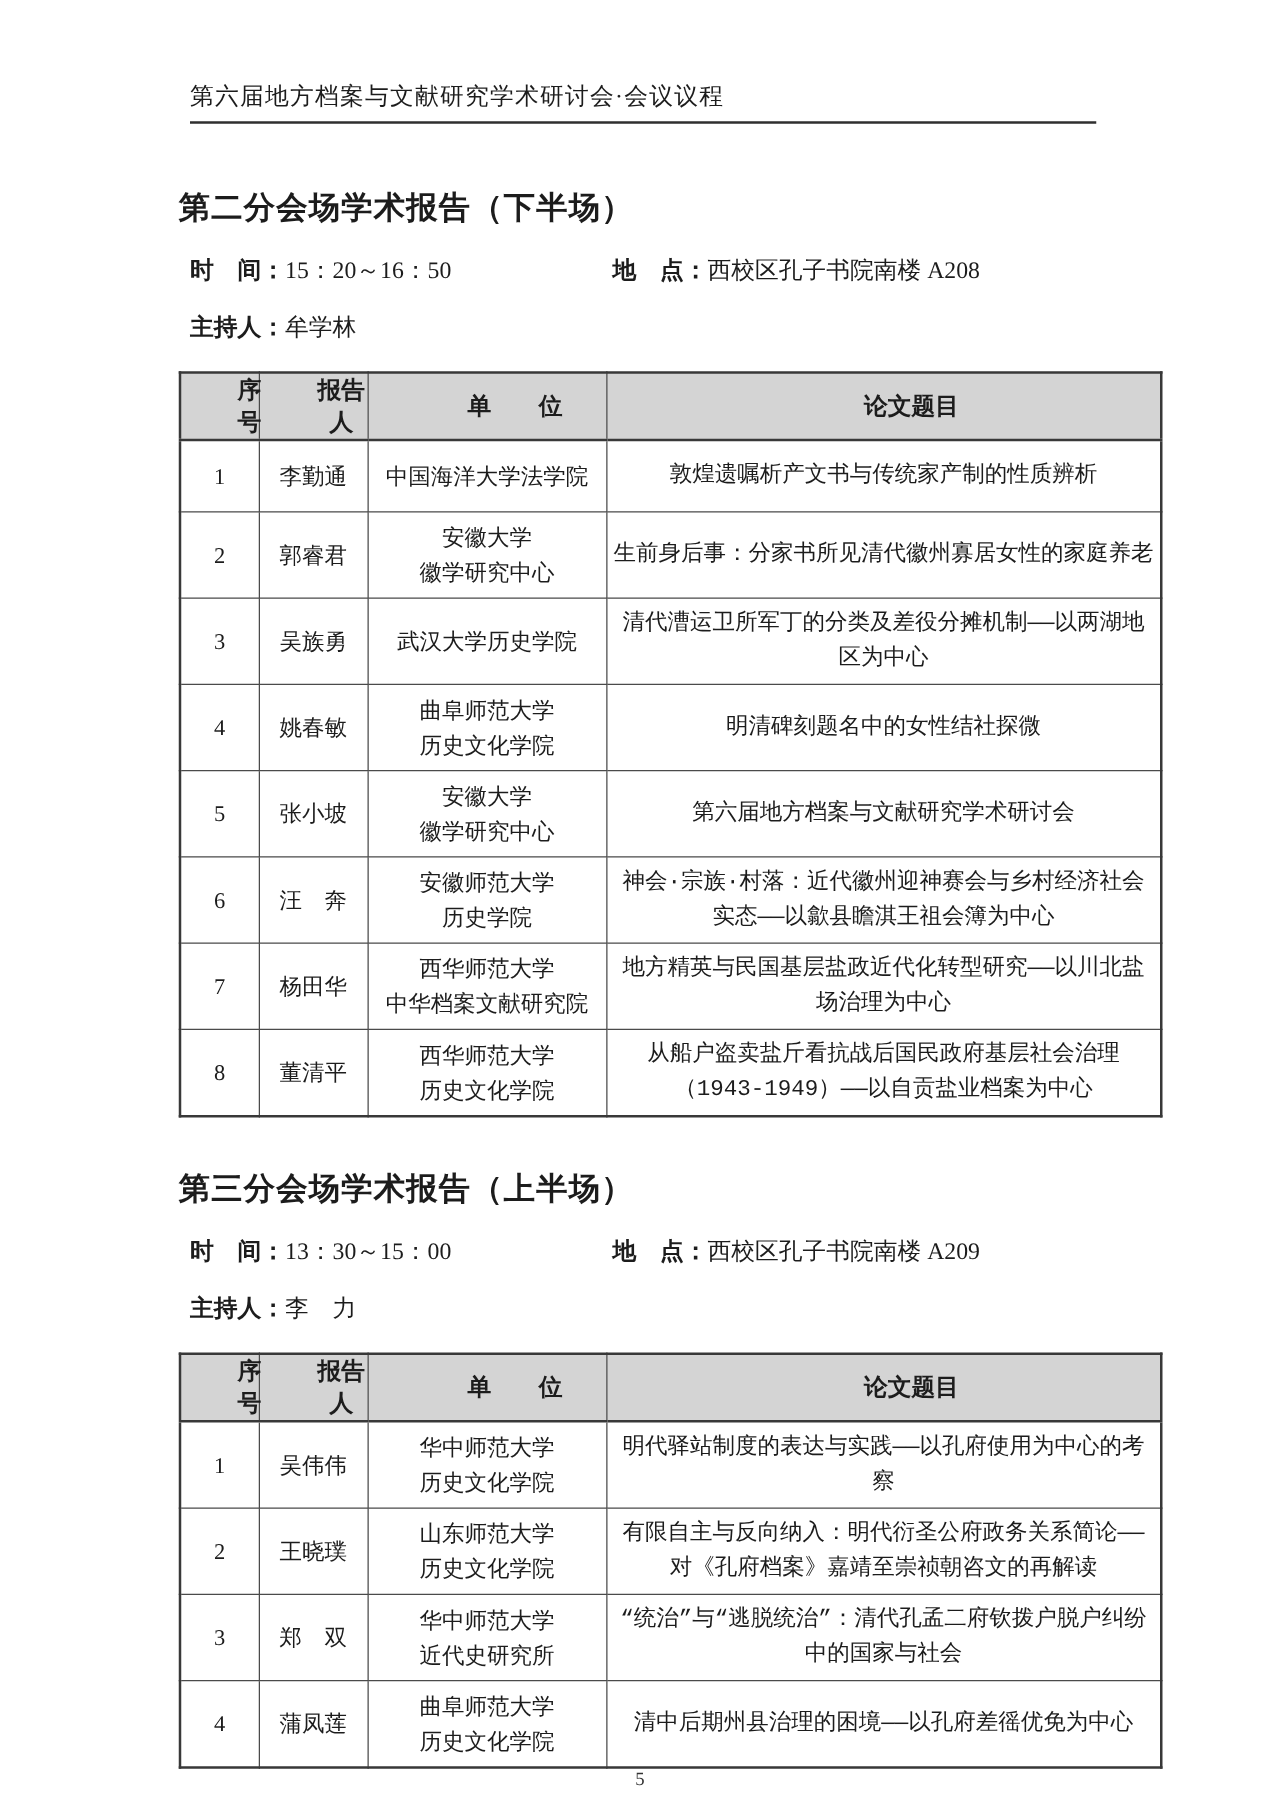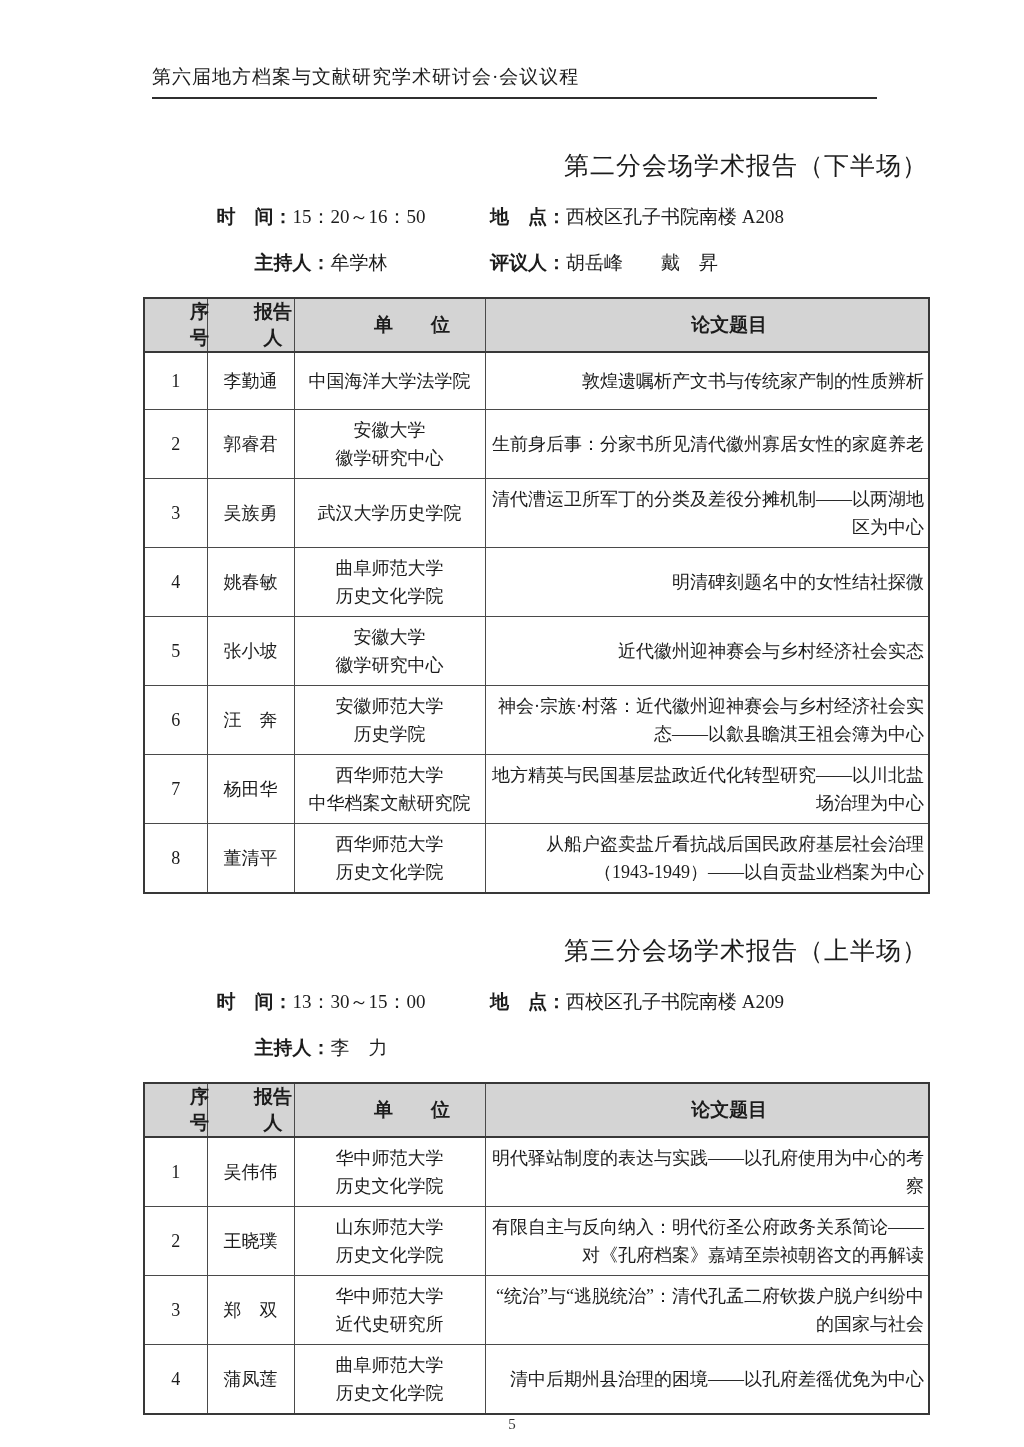--- a/index.html
+++ b/index.html
@@ -18,37 +18,36 @@
     margin:64px 147px 0 152px;
     font-size:19px;
     letter-spacing:1px;
     padding-bottom:7px;
     border-bottom:2px solid #2f2f2f;
   }
 
   .content { width:785px; margin-left:143px; }
 
   .section-title {
-    text-align:right;
+    text-align:left;
     font-family:"Liberation Sans","DejaVu Sans",sans-serif;
-    font-weight:normal;
+    font-weight:bold;
     font-size:25px;
     letter-spacing:1px;
   }
   .section-title.first { margin-top:50px; }
   .section-title.second { margin-top:40px; }
 
   .info-block { margin-top:22px; }
   .info-row {
     display:flex;
     padding-left:9px;
     margin-top:20px;
     font-size:19px;
     line-height:26px;
-    text-align:center;
   }
   .info-left { width:338px; flex:0 0 338px; }
   .info-label {
     font-family:"Liberation Sans","DejaVu Sans",sans-serif;
     font-weight:bold;
   }
   .info-value { font-family:"Liberation Serif","DejaVu Serif",serif; }
 
   table.agenda {
     margin-top:21px;
@@ -75,21 +74,21 @@
     height:52px;
     border-bottom:2px solid #383838;
   }
   table.agenda td {
     font-size:18px;
     line-height:28px;
     padding:6px 4px;
   }
   td.cell-no, td.cell-name, td.cell-unit { text-align:center; }
   td.cell-unit { white-space:pre-line; }
-  td.cell-title { text-align:right; padding:6px 12px; }
+  td.cell-title { text-align:center; padding:6px 12px;font-family:Liberation Mono, monospace; }
   table.agenda tr.body-row { height:57px; }
 
   .page-footer {
     position:absolute;
     bottom:78px; left:0;
     width:100%;
     text-align:center;
     font-size:15px;
     color:#333;
   }
@@ -111,23 +110,20 @@
         <div class="info-left">
           <span class="info-label">时　间：</span><span class="info-value">15：20～16：50</span>
         </div>
         <div>
           <span class="info-label">地　点：</span><span class="info-value">西校区孔子书院南楼 A208</span>
         </div>
       </div>
       <div class="info-row">
         <div class="info-left">
           <span class="info-label">主持人：</span><span class="info-value">牟学林</span>
-        </div>
-        <div>
-          <span class="info-label">评议人：</span><span class="info-value">胡岳峰　　戴　昇</span>
         </div>
       </div>
     </div>
 
     <table class="agenda">
       <colgroup>
           <col class="c-no">
           <col class="c-name">
           <col class="c-unit">
           <col class="c-title">
@@ -163,21 +159,21 @@
         <td class="cell-name">姚春敏</td>
         <td class="cell-unit">曲阜师范大学
 历史文化学院</td>
         <td class="cell-title">明清碑刻题名中的女性结社探微</td>
       </tr>
       <tr class="body-row">
         <td class="cell-no">5</td>
         <td class="cell-name">张小坡</td>
         <td class="cell-unit">安徽大学
 徽学研究中心</td>
-        <td class="cell-title">近代徽州迎神赛会与乡村经济社会实态</td>
+        <td class="cell-title">第六届地方档案与文献研究学术研讨会</td>
       </tr>
       <tr class="body-row">
         <td class="cell-no">6</td>
         <td class="cell-name">汪　奔</td>
         <td class="cell-unit">安徽师范大学
 历史学院</td>
         <td class="cell-title">神会·宗族·村落：近代徽州迎神赛会与乡村经济社会实态——以歙县瞻淇王祖会簿为中心</td>
       </tr>
       <tr class="body-row">
         <td class="cell-no">7</td>

